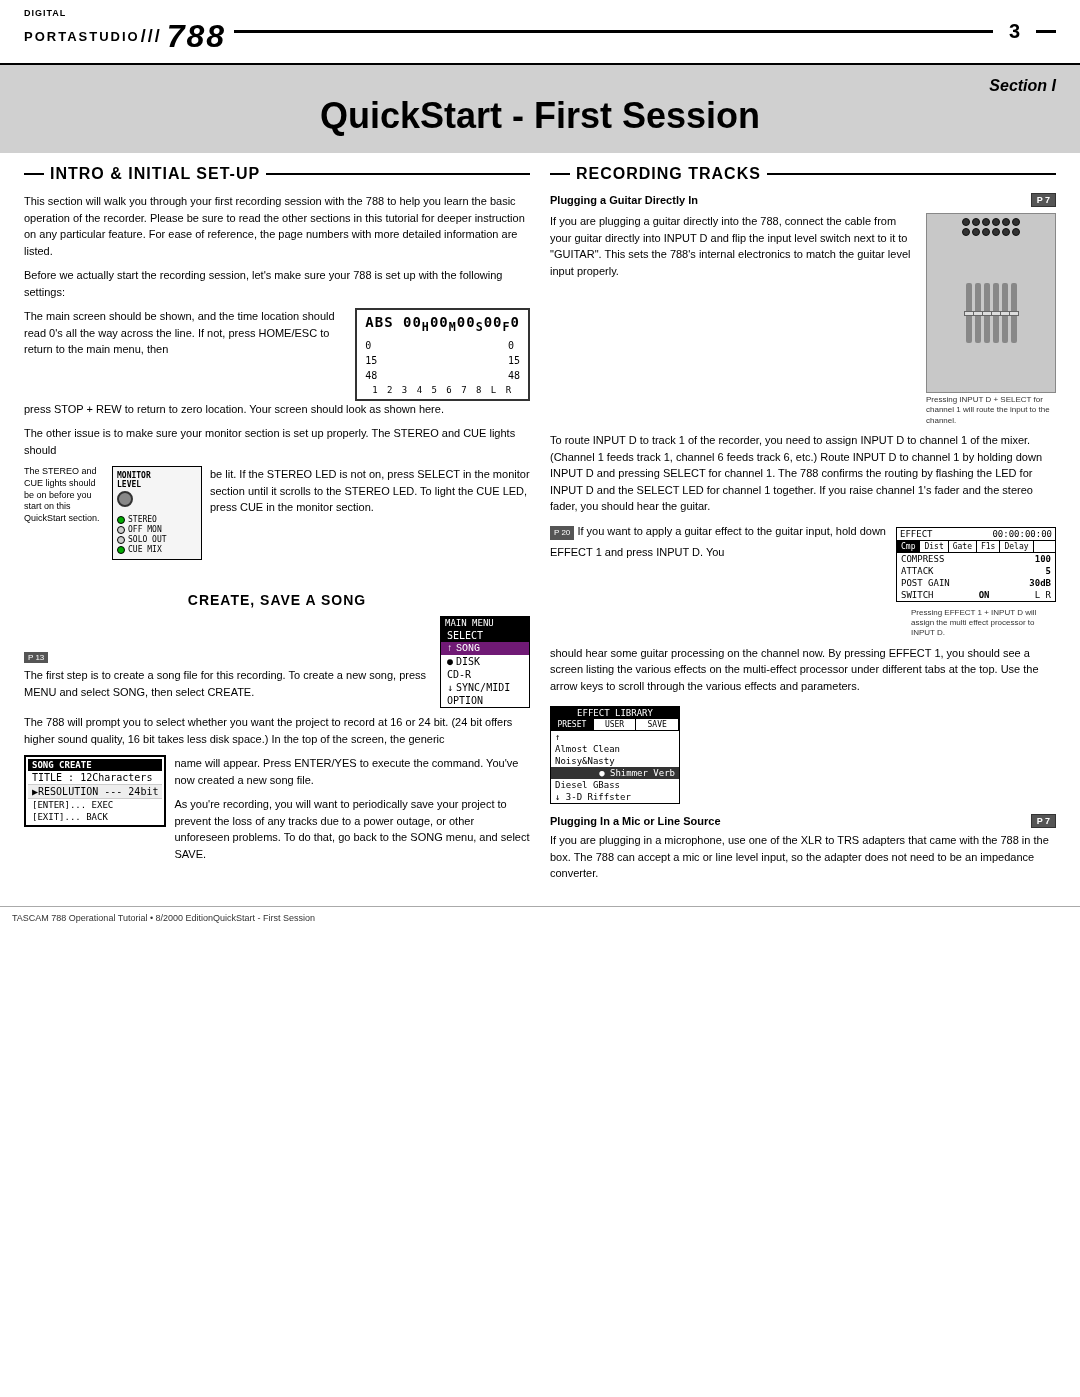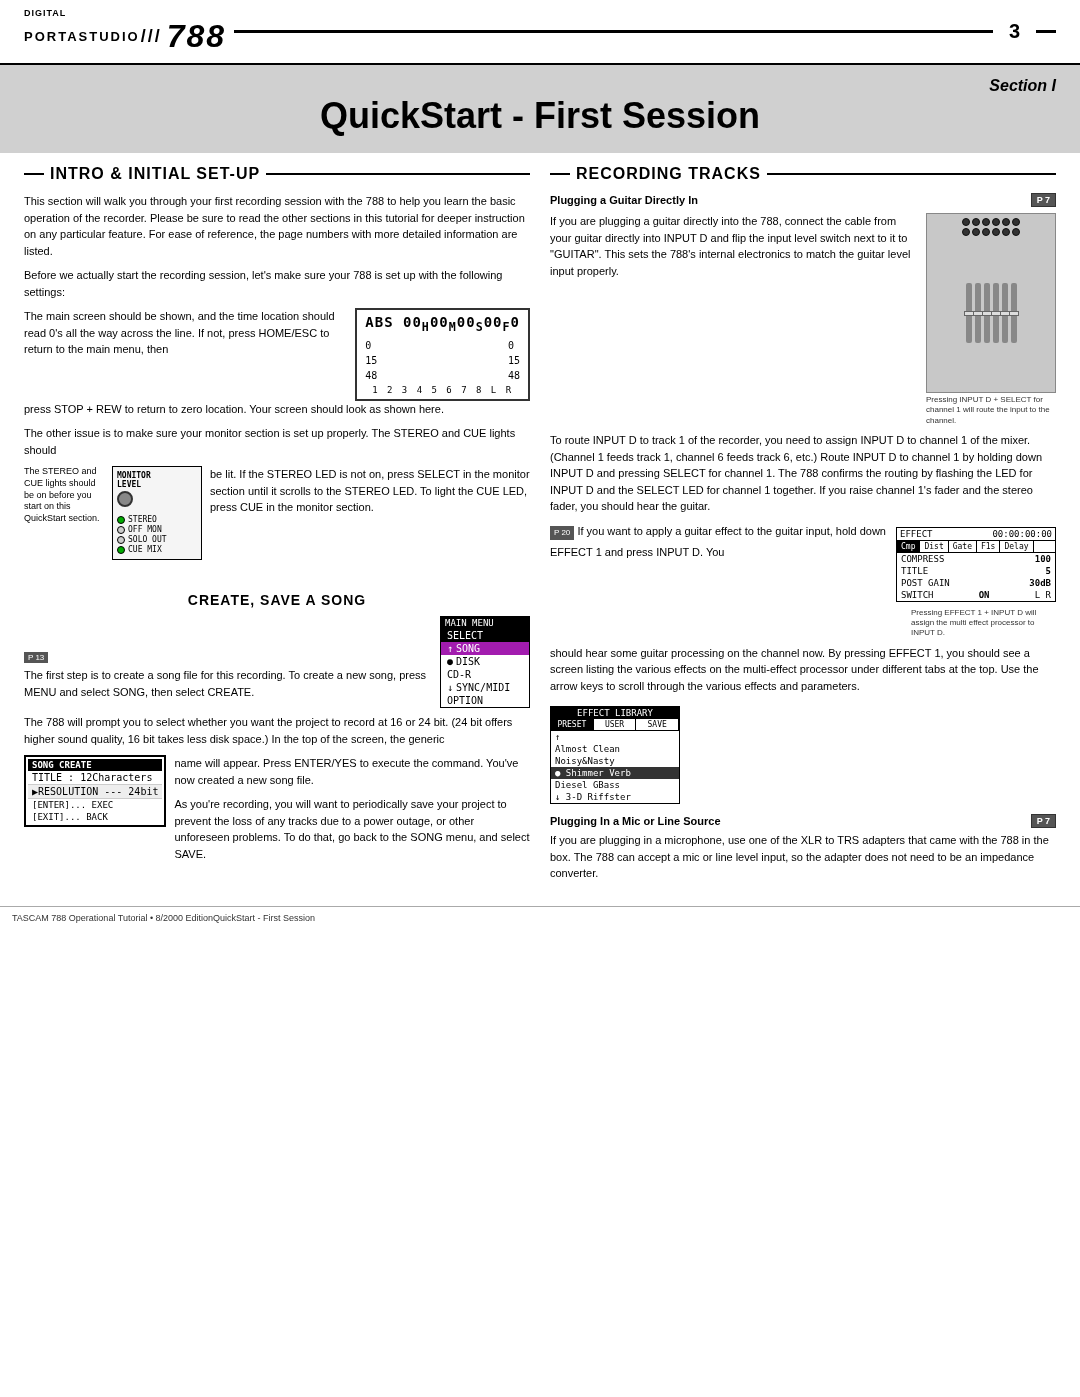--- a/index.html
+++ b/index.html
@@ -239,22 +239,23 @@
     }
     .menu-box .menu-item {
       padding: 1px 6px;
       font-size: 10px;
     }
     .menu-box .menu-item.selected {
       background: #000;
       color: #fff;
     }
     .menu-box .menu-item.highlighted {
-      background: #a21caf;
-      color: #fff;
+      background: #701a75;
+      color: #fff;
+      font-family: Liberation Mono, monospace;
     }
     .menu-box .menu-arrow {
       display: inline-block;
       margin-right: 3px;
     }
 
     
     .song-screen-box {
       border: 2px solid #000;
       font-family: monospace;
@@ -378,20 +379,21 @@
       background: #000;
       color: #fff;
     }
     .effect-library .el-item {
       padding: 1px 4px;
       font-size: 9px;
     }
     .effect-library .el-item.selected {
       background: #333;
       color: #fff;
+      text-align: right;
     }
     .effect-library .el-arrow {
       padding: 1px 4px;
       font-size: 9px;
     }
     .p-marker {
       background: #555;
       color: #fff;
       font-size: 8px;
       padding: 1px 4px;
@@ -680,21 +682,21 @@
             <div class="ef-tab">Dist</div>
             <div class="ef-tab">Gate</div>
             <div class="ef-tab">F1s</div>
             <div class="ef-tab">Delay</div>
           </div>
           <div class="ef-row">
             <span>COMPRESS</span>
             <span class="ef-value">100</span>
           </div>
           <div class="ef-row">
-            <span>TITLE</span>
+            <span>ATTACK</span>
             <span class="ef-value">5</span>
           </div>
           <div class="ef-row">
             <span>POST GAIN</span>
             <span class="ef-value">30dB</span>
           </div>
           <div class="ef-row">
             <span>SWITCH</span>
             <span class="ef-value">ON</span>
             <span>L R</span>

